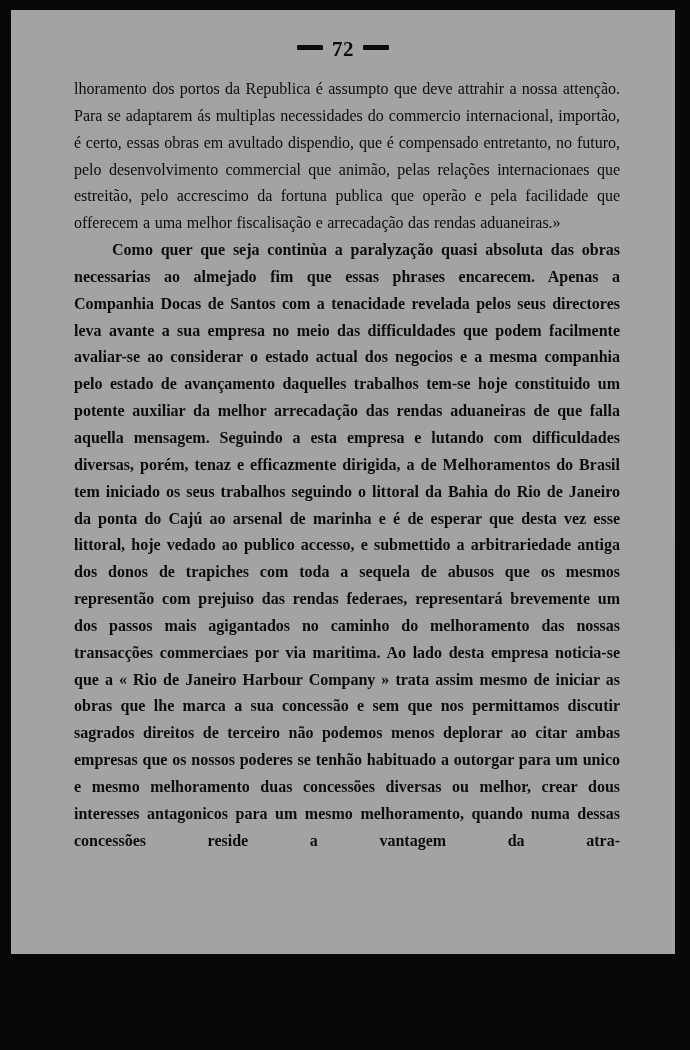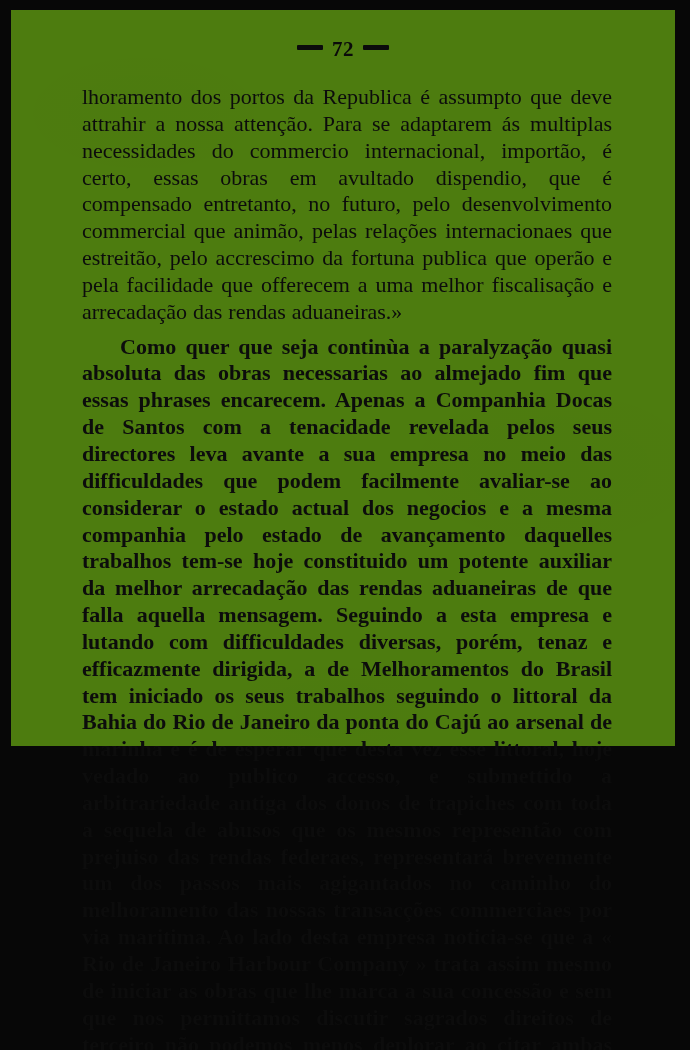--- a/index.html
+++ b/index.html
@@ -16,22 +16,22 @@
     overflow: hidden;
     font-family: "Liberation Serif", "DejaVu Serif", serif;
   }
 
   
   #paper-sheet {
     position: absolute;
     left: 11px;
     top: 10px;
     width: 664px;
-    height: 736px;
-    background: #4d7c0f;
+    height: 944px;
+    background: #a3a3a3;
   }
 
   
   #paper-grain {
     position: absolute;
     inset: 0;
     pointer-events: none;
     background:
       radial-gradient(ellipse 240px 120px at 20% 14%, rgba(0,0,0,0.012), rgba(0,0,0,0) 70%),
       radial-gradient(ellipse 300px 160px at 82% 62%, rgba(0,0,0,0.010), rgba(0,0,0,0) 70%),
@@ -73,23 +73,23 @@
 
   
   #body-column {
     position: absolute;
     left: 63px;
     top: 66px;
     width: 546px;
   }
 
   .body-paragraph {
-    margin: 8px;
+    margin: 0;
     color: #0c0c0c;
-    font-size: 22px;
+    font-size: 16px;
     line-height: 26.85px;
     text-align: justify;
     text-align-last: left;
     word-spacing: 0.5px;
     -webkit-font-smoothing: none;
   }
 
   
   .body-paragraph.indented {
     text-indent: 38px;

